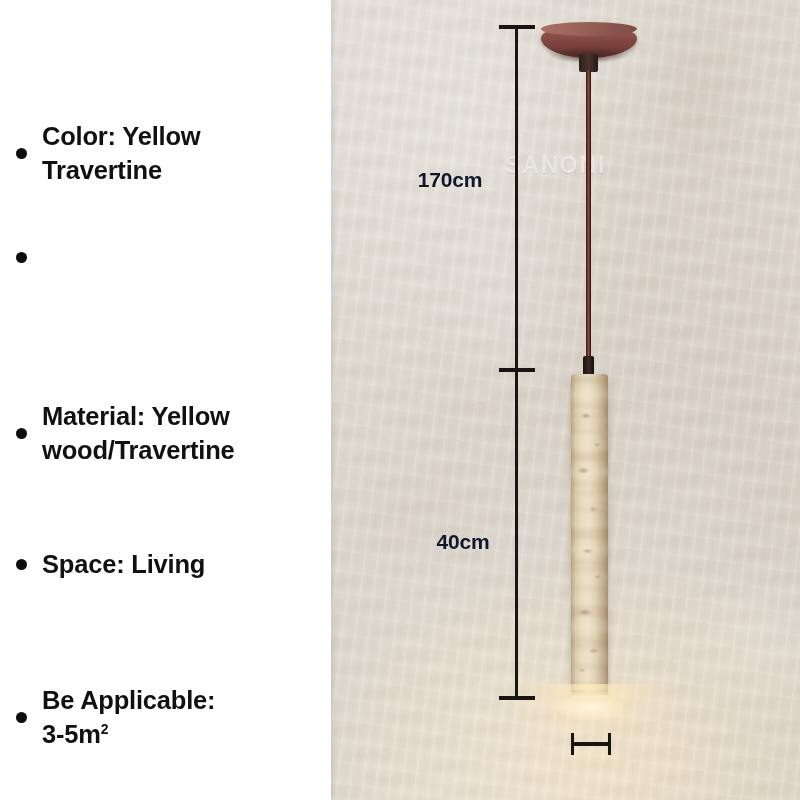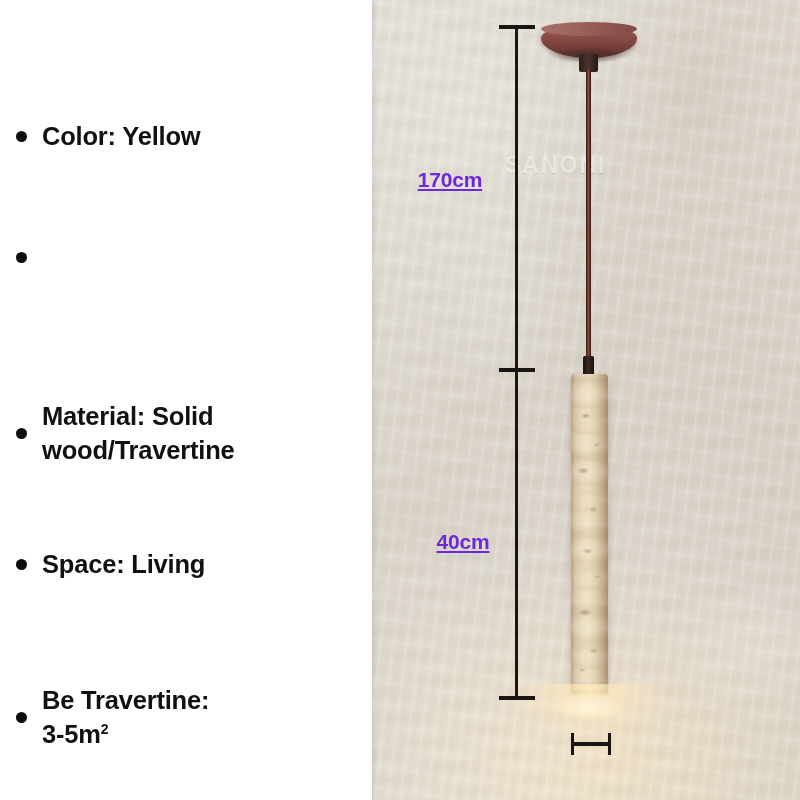--- a/index.html
+++ b/index.html
@@ -60,21 +60,21 @@
     color: rgba(255,255,255,0.55);
     text-shadow: 0 1px 1px rgba(150,140,130,0.25);
     user-select: none;
     white-space: nowrap;
   }
 
   
   .spec-panel {
     position: absolute;
     left: 0; top: 0;
-    width: 372px;
+    width: 331px;
     height: 800px;
     background: #ffffff;
     box-shadow: 2px 0 5px rgba(120,112,104,0.18);
   }
   .spec-list {
     position: absolute;
     left: 0; top: 0;
     width: 331px; height: 800px;
   }
   .spec-item {
@@ -240,24 +240,23 @@
     position: absolute;
     background: #1a1512;
   }
   .dim-vert { width: 3px; }
   .dim-horz { height: 4px; }
 
   .dim-label {
     position: absolute;
     font-size: 21px;
     font-weight: 700;
-    color: #6d28d9;
+    color: #0f172a;
     white-space: nowrap;
     letter-spacing: -0.2px;
-    text-decoration: underline;
   }
   .dim-label.centered { text-align: center; }
 </style>
 </head>
 <body>
 
 <div id="stage">
 
   <div class="wall"></div>
   <div class="wall-grain"></div>
@@ -298,46 +297,47 @@
   <div class="dim-line dim-vert" style="left:608px; top:733px; height:22px;"></div>
 
 
   <div class="spec-panel">
     <div class="spec-list">
 
       <div class="spec-item item-0">
         <span class="bullet"></span>
         <span class="spec-text">
           <span>Color: Yellow</span><br>
+          <span>Travertine</span>
         </span>
       </div>
 
       <div class="spec-item item-1">
         <span class="bullet"></span>
       </div>
 
       <div class="spec-item item-2">
         <span class="bullet"></span>
         <span class="spec-text">
-          <span>Material: Solid</span><br>
+          <span>Material: Yellow</span><br>
           <span>wood/Travertine</span>
         </span>
       </div>
 
       <div class="spec-item item-3">
         <span class="bullet"></span>
         <span class="spec-text">
           <span>Space: Living</span><br>
         </span>
       </div>
 
       <div class="spec-item item-4">
         <span class="bullet"></span>
         <span class="spec-text">
-          <span>Be Travertine:</span><br>
+          <span>Be Applicable:</span><br>
           <span>3-5m</span><sup>2</sup>
         </span>
       </div>
 
     </div>
   </div>
 
 </div>
 
 </body></html>

